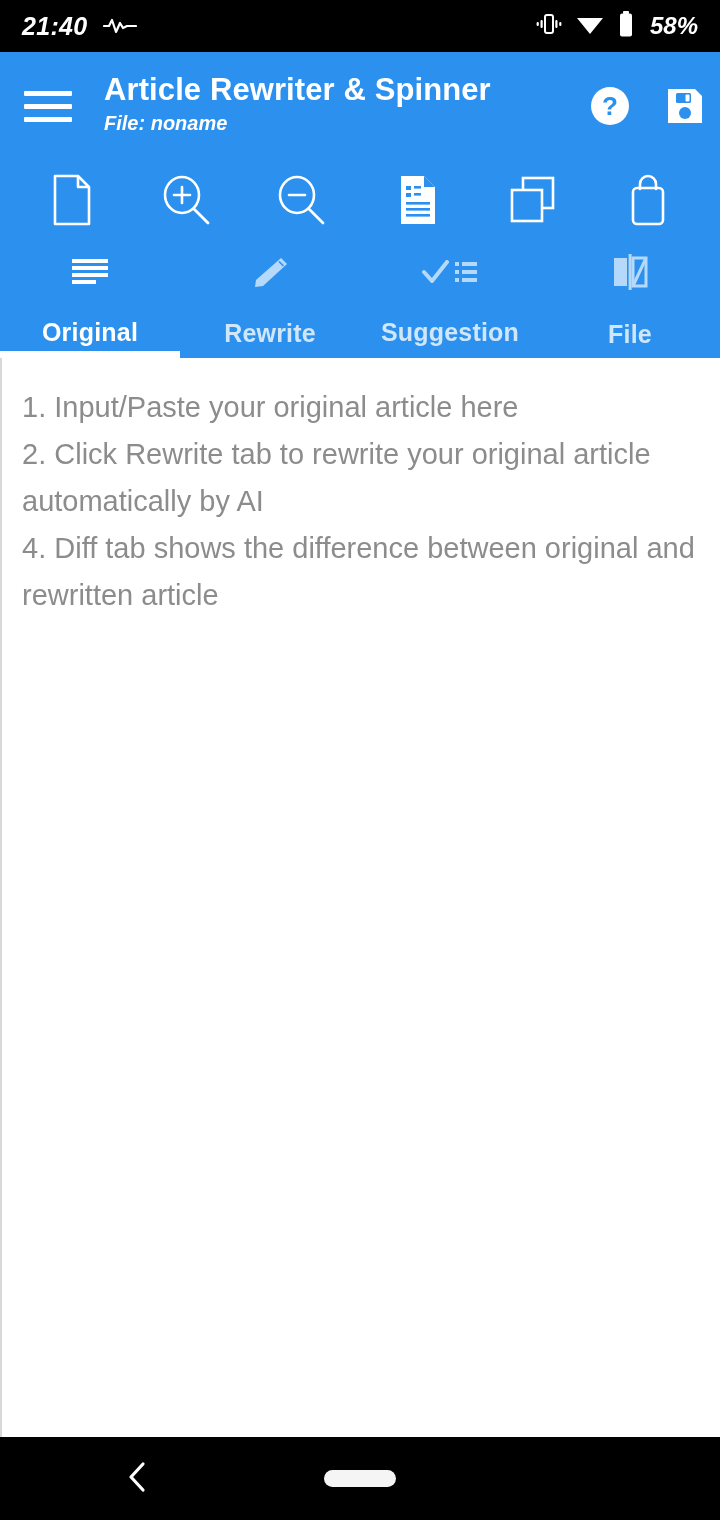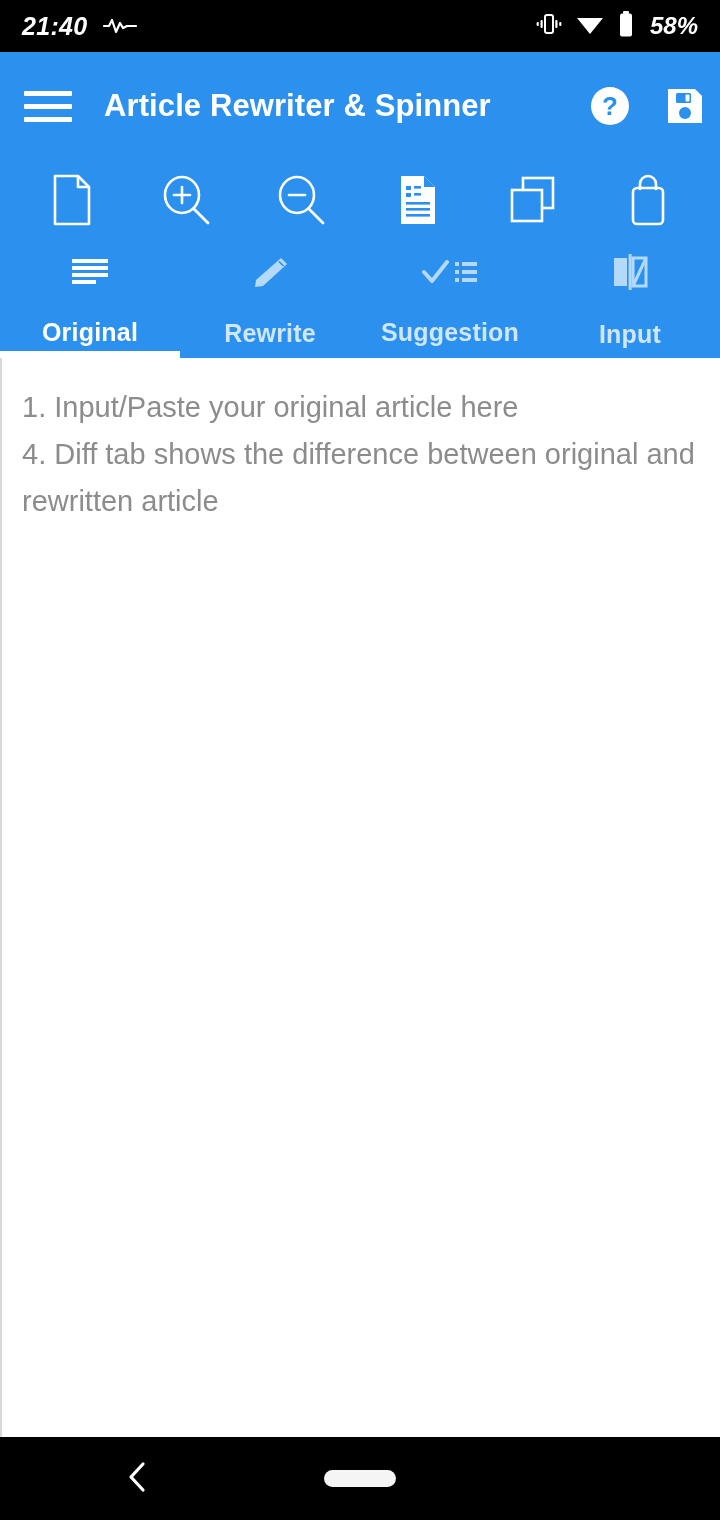--- a/index.html
+++ b/index.html
@@ -135,20 +135,21 @@
   </div>
 
   <div class="appbar">
     <div class="hamburger">
       <span></span>
         <span></span>
         <span></span>
     </div>
     <div class="titles">
       <div class="app-title">Article Rewriter &amp; Spinner</div>
+      <div class="app-subtitle">File: noname</div>
     </div>
     <div class="appbar-actions">
       <div class="icon-btn">
         <svg width="46" height="46" viewBox="0 0 46 46">
           <circle cx="23" cy="23" r="19" fill="#ffffff"></circle>
           <text x="23" y="32" text-anchor="middle" font-family="Liberation Sans, sans-serif" font-size="26" font-weight="700" fill="#2b90ee">?</text>
         </svg>
       </div>
       <div class="icon-btn">
         <svg width="44" height="44" viewBox="0 0 44 44">
@@ -258,31 +259,32 @@
 
     <div class="tab">
       <span class="tab-ico">
         <svg width="44" height="36" viewBox="0 0 44 36">
           <path d="M6 4 H19 V32 H6 Z" fill="#d7ecfd"></path>
           <path d="M25 4 H38 V32 H25 Z" fill="none" stroke="#d7ecfd" stroke-width="3"></path>
           <path d="M25 32 L38 4" stroke="#d7ecfd" stroke-width="3"></path>
           <rect x="20.6" y="0" width="3" height="36" fill="#d7ecfd"></rect>
         </svg>
       </span>
-      <span class="tab-label">Input</span>
+      <span class="tab-label">File</span>
     </div>
 
     <div class="tab-indicator"></div>
   </div>
 
   <div class="content-wrap">
     <div class="content-shadow"></div>
     <div class="editor">
       <div class="placeholder">
         <div>1. Input/Paste your original article here</div>
+        <div>2. Click Rewrite tab to rewrite your original article automatically by AI</div>
         <div>4. Diff tab shows the difference between original and rewritten article</div>
       </div>
     </div>
   </div>
 
   <div class="navbar">
     <div class="nav-back">
       <svg width="26" height="34" viewBox="0 0 26 34">
         <polyline points="18,4 6,17 18,30" fill="none" stroke="#ffffff" stroke-width="3.2" stroke-linecap="round" stroke-linejoin="round"></polyline>
       </svg>

